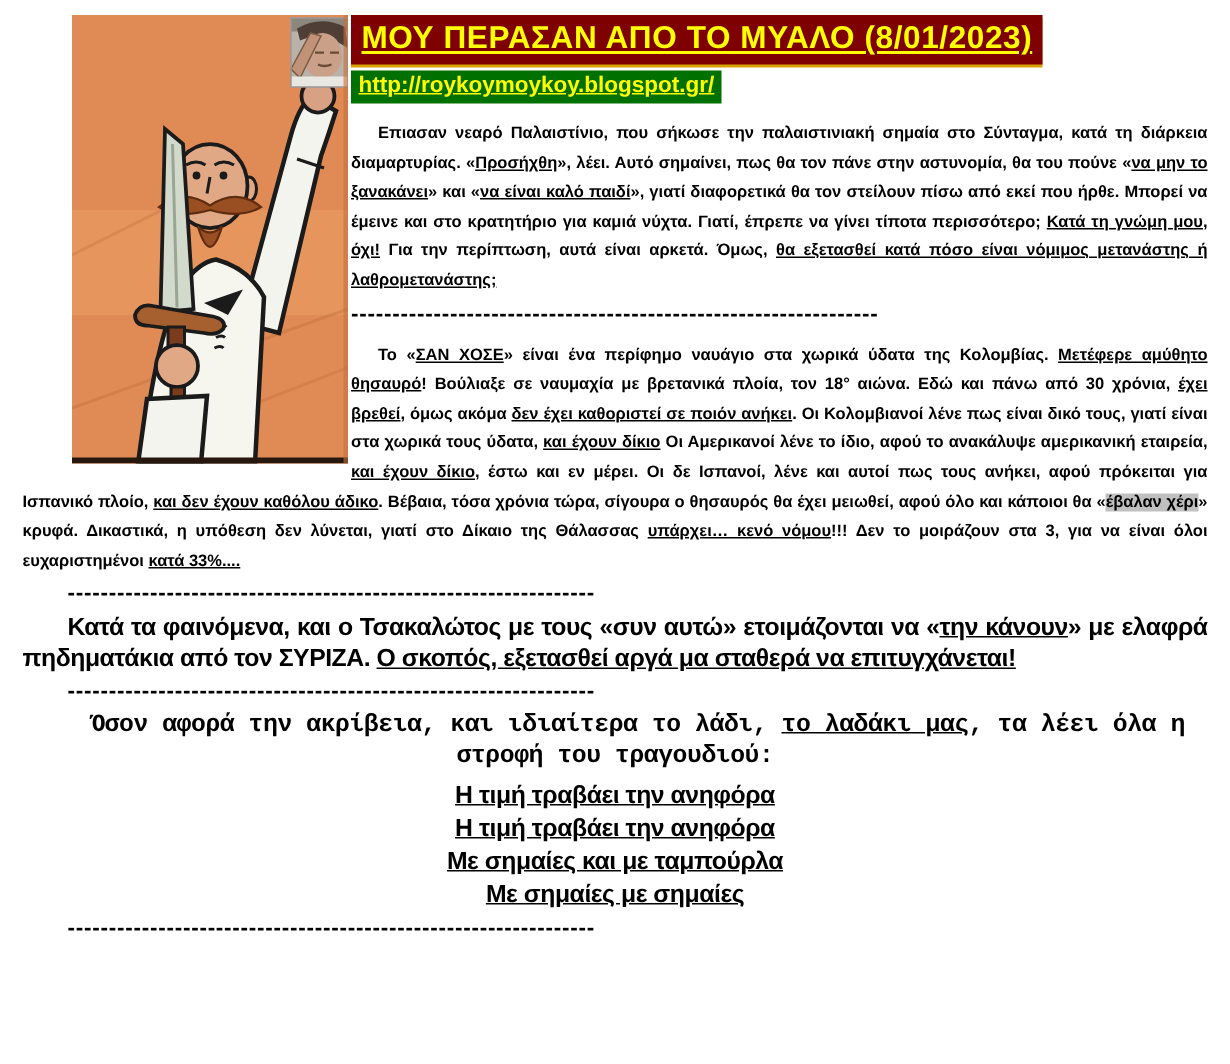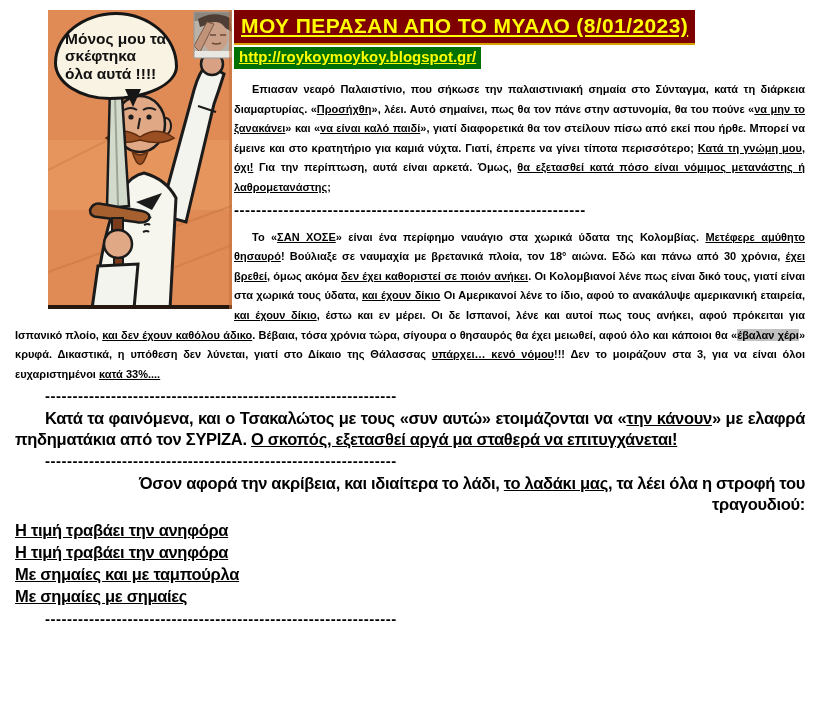--- a/index.html
+++ b/index.html
@@ -48,29 +48,29 @@
   .link-chip{
     display:inline-block; background:var(--link_bg); color:var(--link_fg);
     font-size:15px; padding:0 5px 2px; text-decoration:underline;
     font-weight:bold; cursor:pointer;text-align:center;
   }
 
   
   .para{font-size:11px; line-height:19.6px; text-align:justify; margin-top:11px;}
   .para.upper{text-indent:18px;}
   .para.lower{font-size:16.5px; line-height:20.5px; letter-spacing:-0.3px; text-indent:30px; margin-top:5px;}
-  .para.noj{text-align:right;}
+  .para.noj{text-align:center;font-family:Liberation Mono, monospace;}
   .u{text-decoration:underline;}
   .hl{background:var(--hl);}
   .sep{
     font-size:15px; line-height:15px; margin-top:4px;
     white-space:nowrap; overflow:hidden; letter-spacing:0.5px;
   }
   .sep.ind{text-indent:30px;}
-  .songs{margin-top:5px; }
+  .songs{margin-top:5px; text-align:center;}
   .song-line{font-size:16.5px; line-height:22px; letter-spacing:-0.3px; display:block;}
   .song-line span{text-decoration:underline;}
 </style>
 </head>
 <body>
 
 <div class="page">
 
   <div class="cartoon">
     <svg viewBox="0 0 184 299" aria-hidden="true">
@@ -125,23 +125,20 @@
         <path d="M164 33 Q168 35 173 33" stroke="#6b4a38" stroke-width="1.5" fill="none"></path>
         <path d="M146 36 L159 12 L166 14 L152 42 Z" fill="#c09278" stroke="#7a5a46" stroke-width="1"></path>
         <path d="M146 41 L184 41 L184 48 L146 48 Z" fill="#e9e7e2"></path>
         <rect x="146" y="2" width="38" height="46" fill="none" stroke="#999" stroke-width="1"></rect>
       </g>
 
       <rect y="295" width="184" height="4" fill="#26180e"></rect>
       <rect x="181" width="3" height="299" fill="#c4703c" opacity="0.6"></rect>
     </svg>
 
-    <div class="bubble">
-      <span>Μόνος μου τα σκέφτηκα όλα αυτά !!!!</span>
-    </div>
   </div>
 
   <div class="title-row">
     <span class="title-chip">ΜΟΥ ΠΕΡΑΣΑΝ ΑΠΟ ΤΟ ΜΥΑΛΟ (8/01/2023)</span>
   </div>
   <div class="link-row">
     <a class="link-chip">http://roykoymoykoy.blogspot.gr/</a>
   </div>
 
   <div class="para upper"><span>Επιασαν νεαρό Παλαιστίνιο, που σήκωσε την παλαιστινιακή σημαία στο Σύνταγμα, κατά τη διάρκεια διαμαρτυρίας. «</span><span class="u">Προσήχθη</span><span>», λέει. Αυτό σημαίνει, πως θα τον πάνε στην αστυνομία, θα του πούνε «</span><span class="u">να μην το ξανακάνει</span><span>» και «</span><span class="u">να είναι καλό παιδί</span><span>», γιατί διαφορετικά θα τον στείλουν πίσω από εκεί που ήρθε. Μπορεί να έμεινε και στο κρατητήριο για καμιά νύχτα. Γιατί, έπρεπε να γίνει τίποτα περισσότερο; </span><span class="u">Κατά τη γνώμη μου, όχι!</span><span> Για την περίπτωση, αυτά είναι αρκετά. Όμως, </span><span class="u">θα εξετασθεί κατά πόσο είναι νόμιμος μετανάστης ή λαθρομετανάστης;</span></div>

